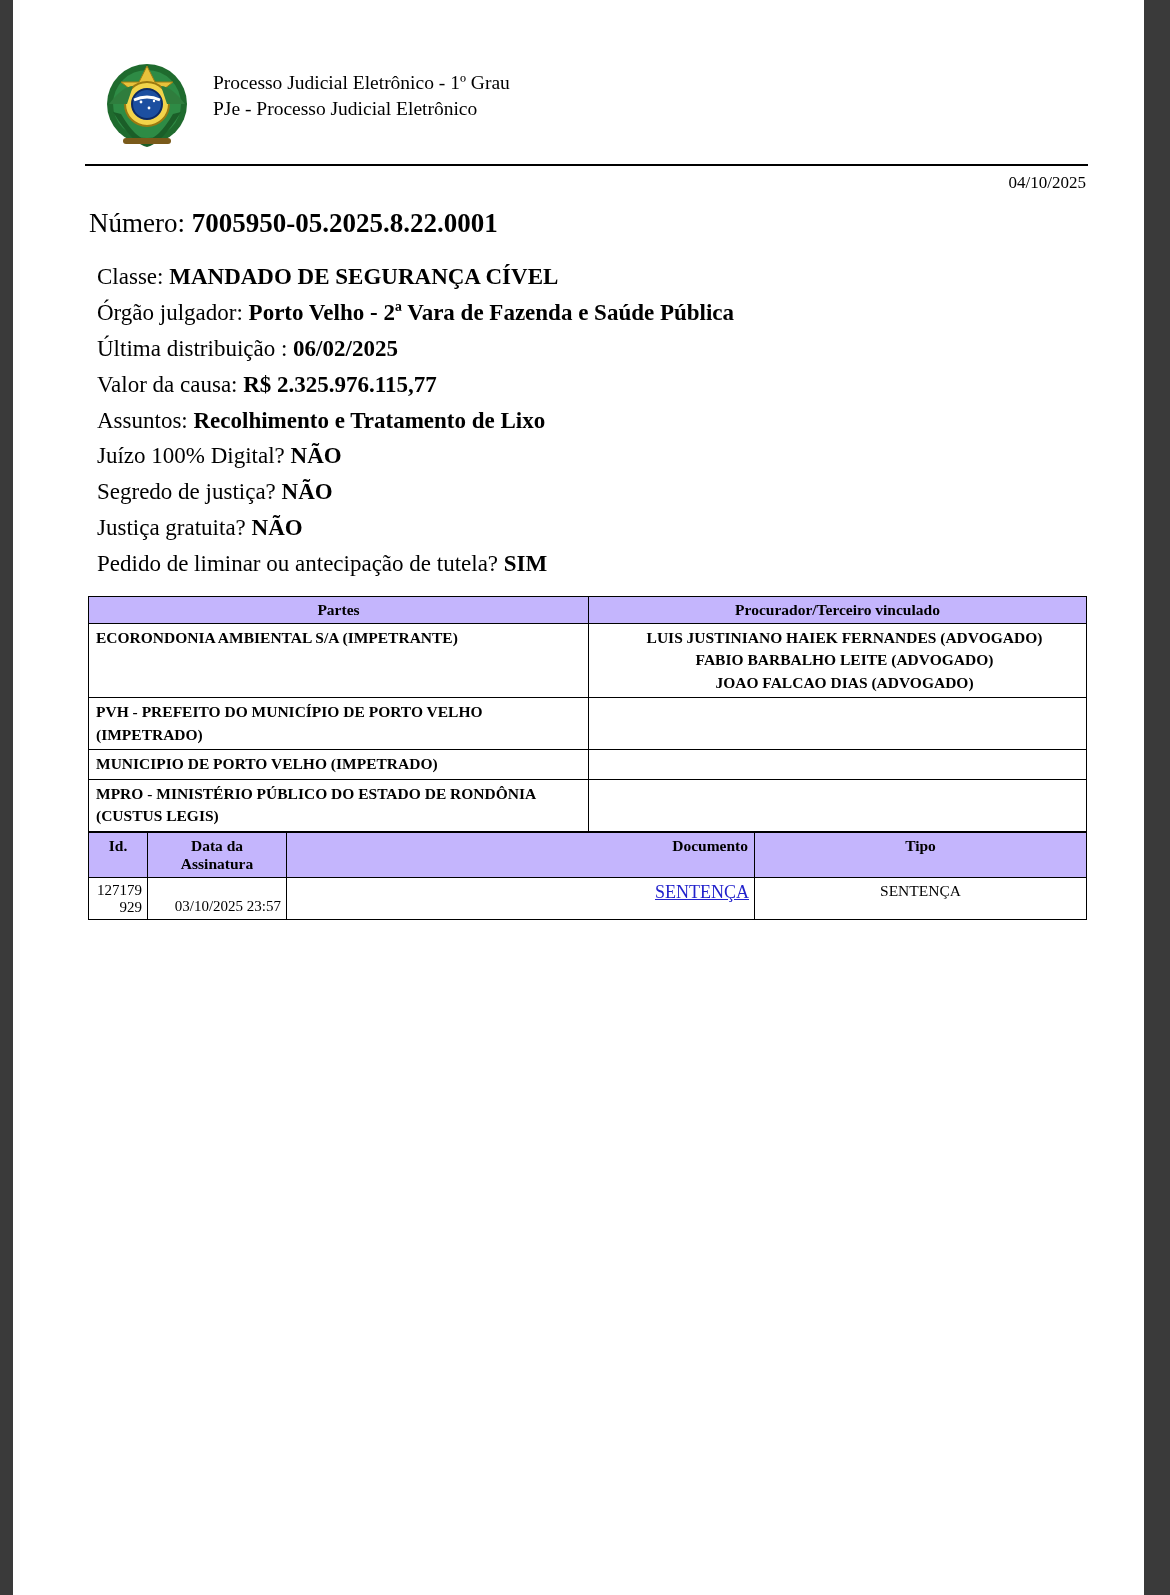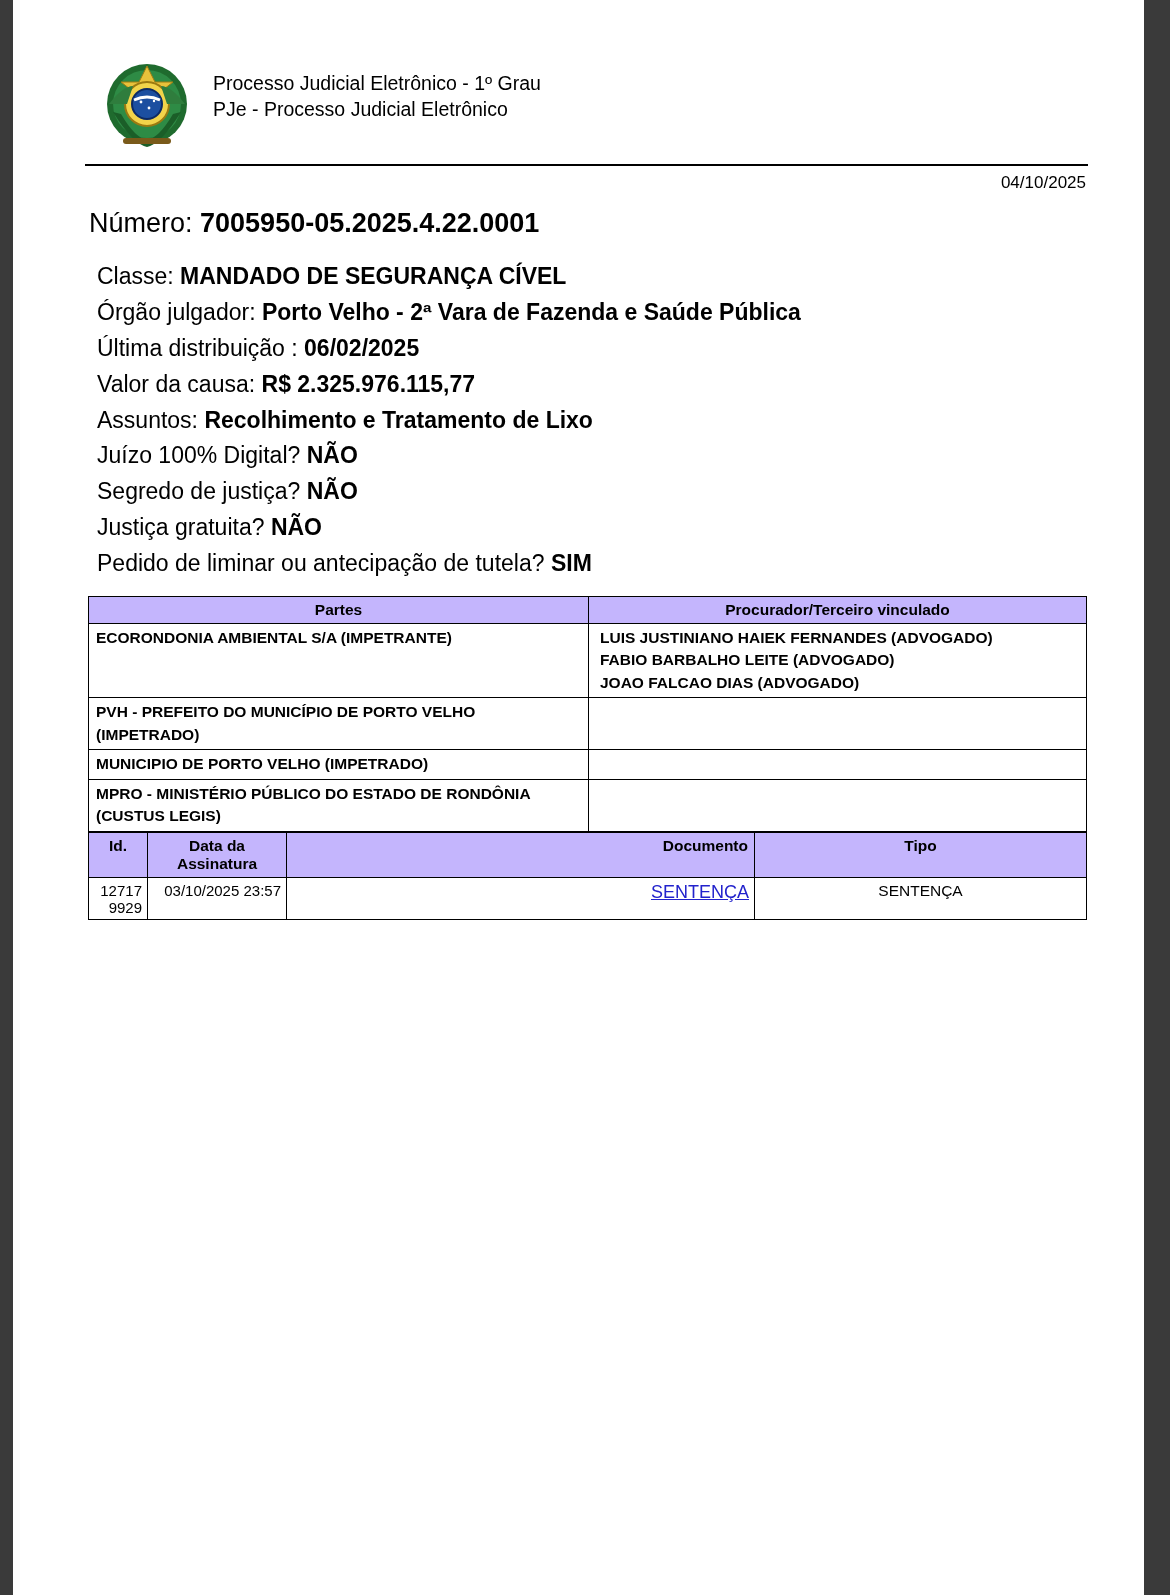--- a/index.html
+++ b/index.html
@@ -13,20 +13,21 @@
     font-family: "Liberation Sans", sans-serif;
     overflow: hidden;
   }
   .page {
     position: absolute;
     left: 13px;
     top: 0;
     width: 1131px;
     height: 1595px;
     background: #ffffff;
+    font-family: Liberation Serif, serif;
   }
   .inner {
     padding: 52px 56px 0 72px;
   }
   
   .header {
     display: flex;
     align-items: flex-start;
     gap: 22px;
     padding-left: 18px;
@@ -95,43 +96,44 @@
     font-size: 15.5px;
     padding: 4px 6px;
   }
   td.party {
     font-weight: bold;
     padding-left: 7px;
     line-height: 1.45;
   }
   td.adv {
     font-weight: bold;
-    padding-left: 11px;
+    padding-left: 20px;
     line-height: 1.45;
+    text-align: center;
   }
   .col-partes { width: 500px; }
   .col-proc { width: 498px; }
 
   table.docs { margin-top: 0; }
   .col-id { width: 59px; }
   .col-data { width: 139px; }
   .col-doc { width: 468px; }
   .col-tipo { width: 332px; }
   .docs td {
     font-size: 15.5px;
     padding: 2px 5px;
     text-align: right;
   }
   td.id-cell {
     word-break: break-all;
     line-height: 1.18;
     padding-top: 4px;
     font-size: 15px;
   }
-  td.data-cell { padding-top: 4px; font-size: 15px; }
+  td.data-cell { padding-top: 20px; font-size: 15px; }
   td.doc-cell { padding-top: 4px; }
   td.tipo-cell { text-align: center; padding-top: 4px; }
   a.doc-link {
     color: #2222cc;
     text-decoration: underline;
     font-size: 18px;
   }
 </style>
 </head>
 <body>
@@ -162,21 +164,21 @@
         <div>PJe - Processo Judicial Eletrônico</div>
       </div>
     </div>
 
     <hr class="rule">
 
     <div class="date-line">04/10/2025</div>
 
     <div class="numero">
       <span>Número:</span>
-      <b>7005950-05.2025.4.22.0001</b>
+      <b>7005950-05.2025.8.22.0001</b>
     </div>
 
     <div class="info-list">
       <div>
         <span>Classe:</span>
         <b>MANDADO DE SEGURANÇA CÍVEL</b>
       </div>
       <div>
         <span>Órgão julgador:</span>
         <b>Porto Velho - 2ª Vara de Fazenda e Saúde Pública</b>

